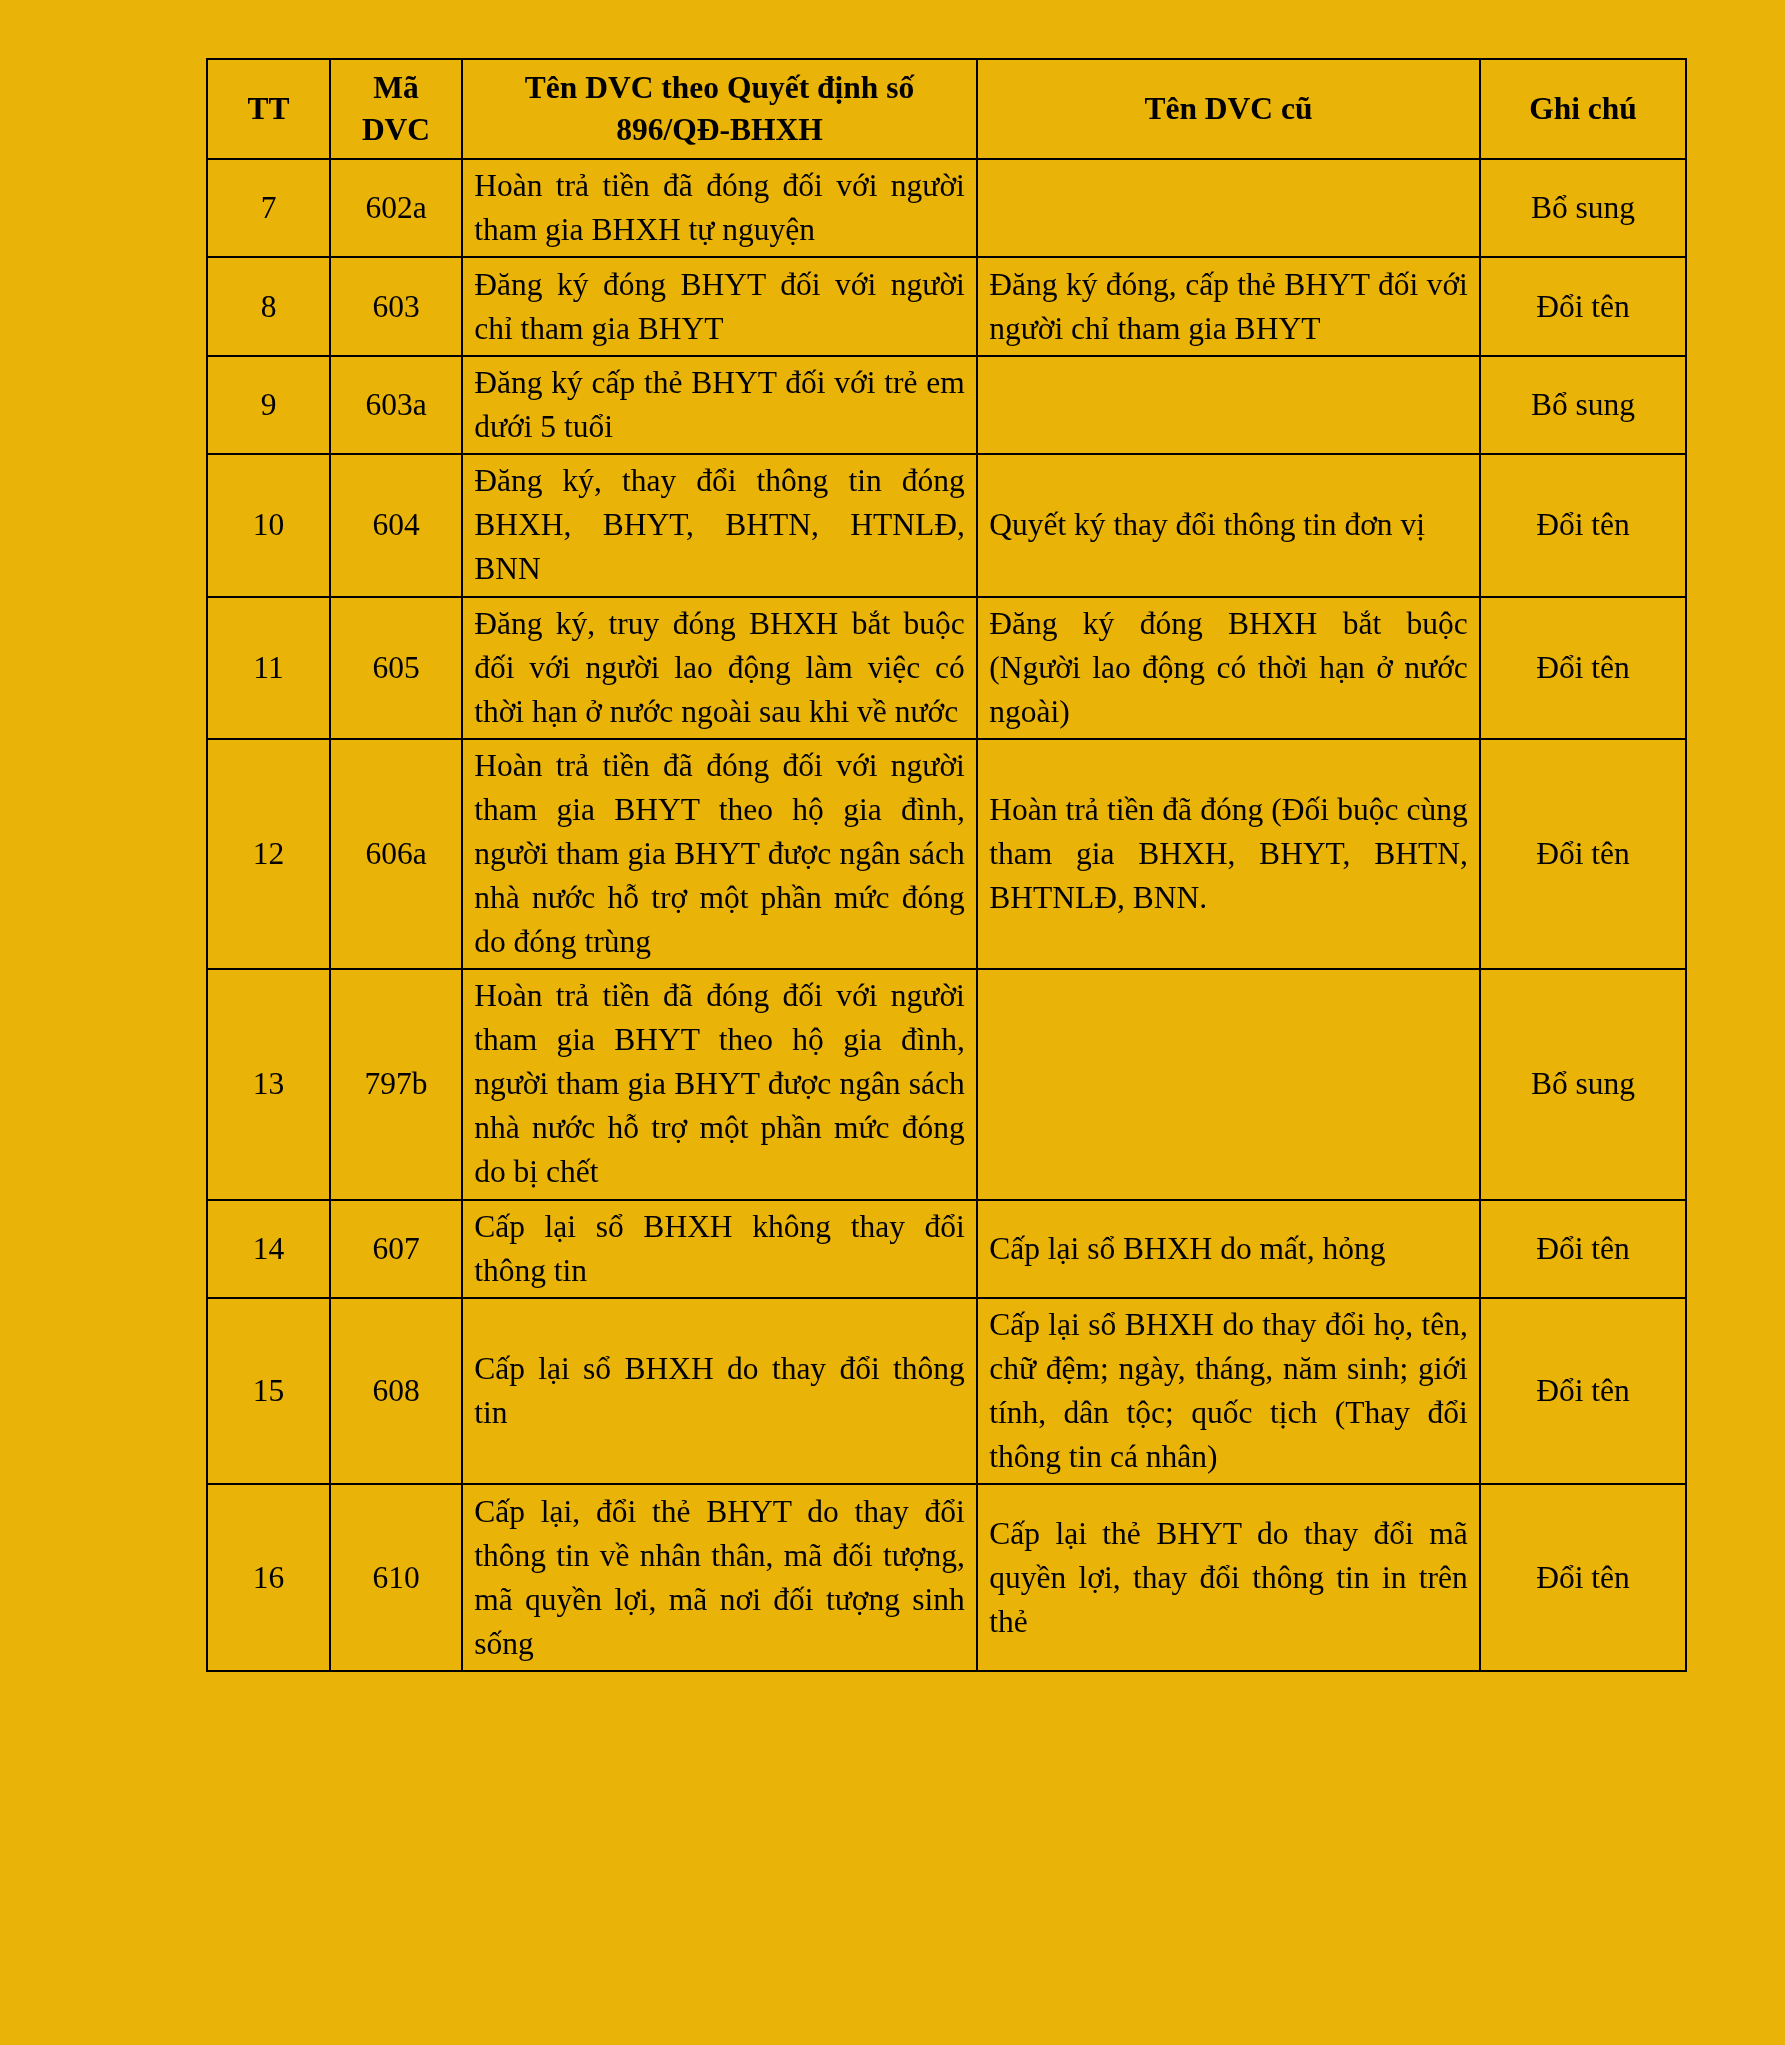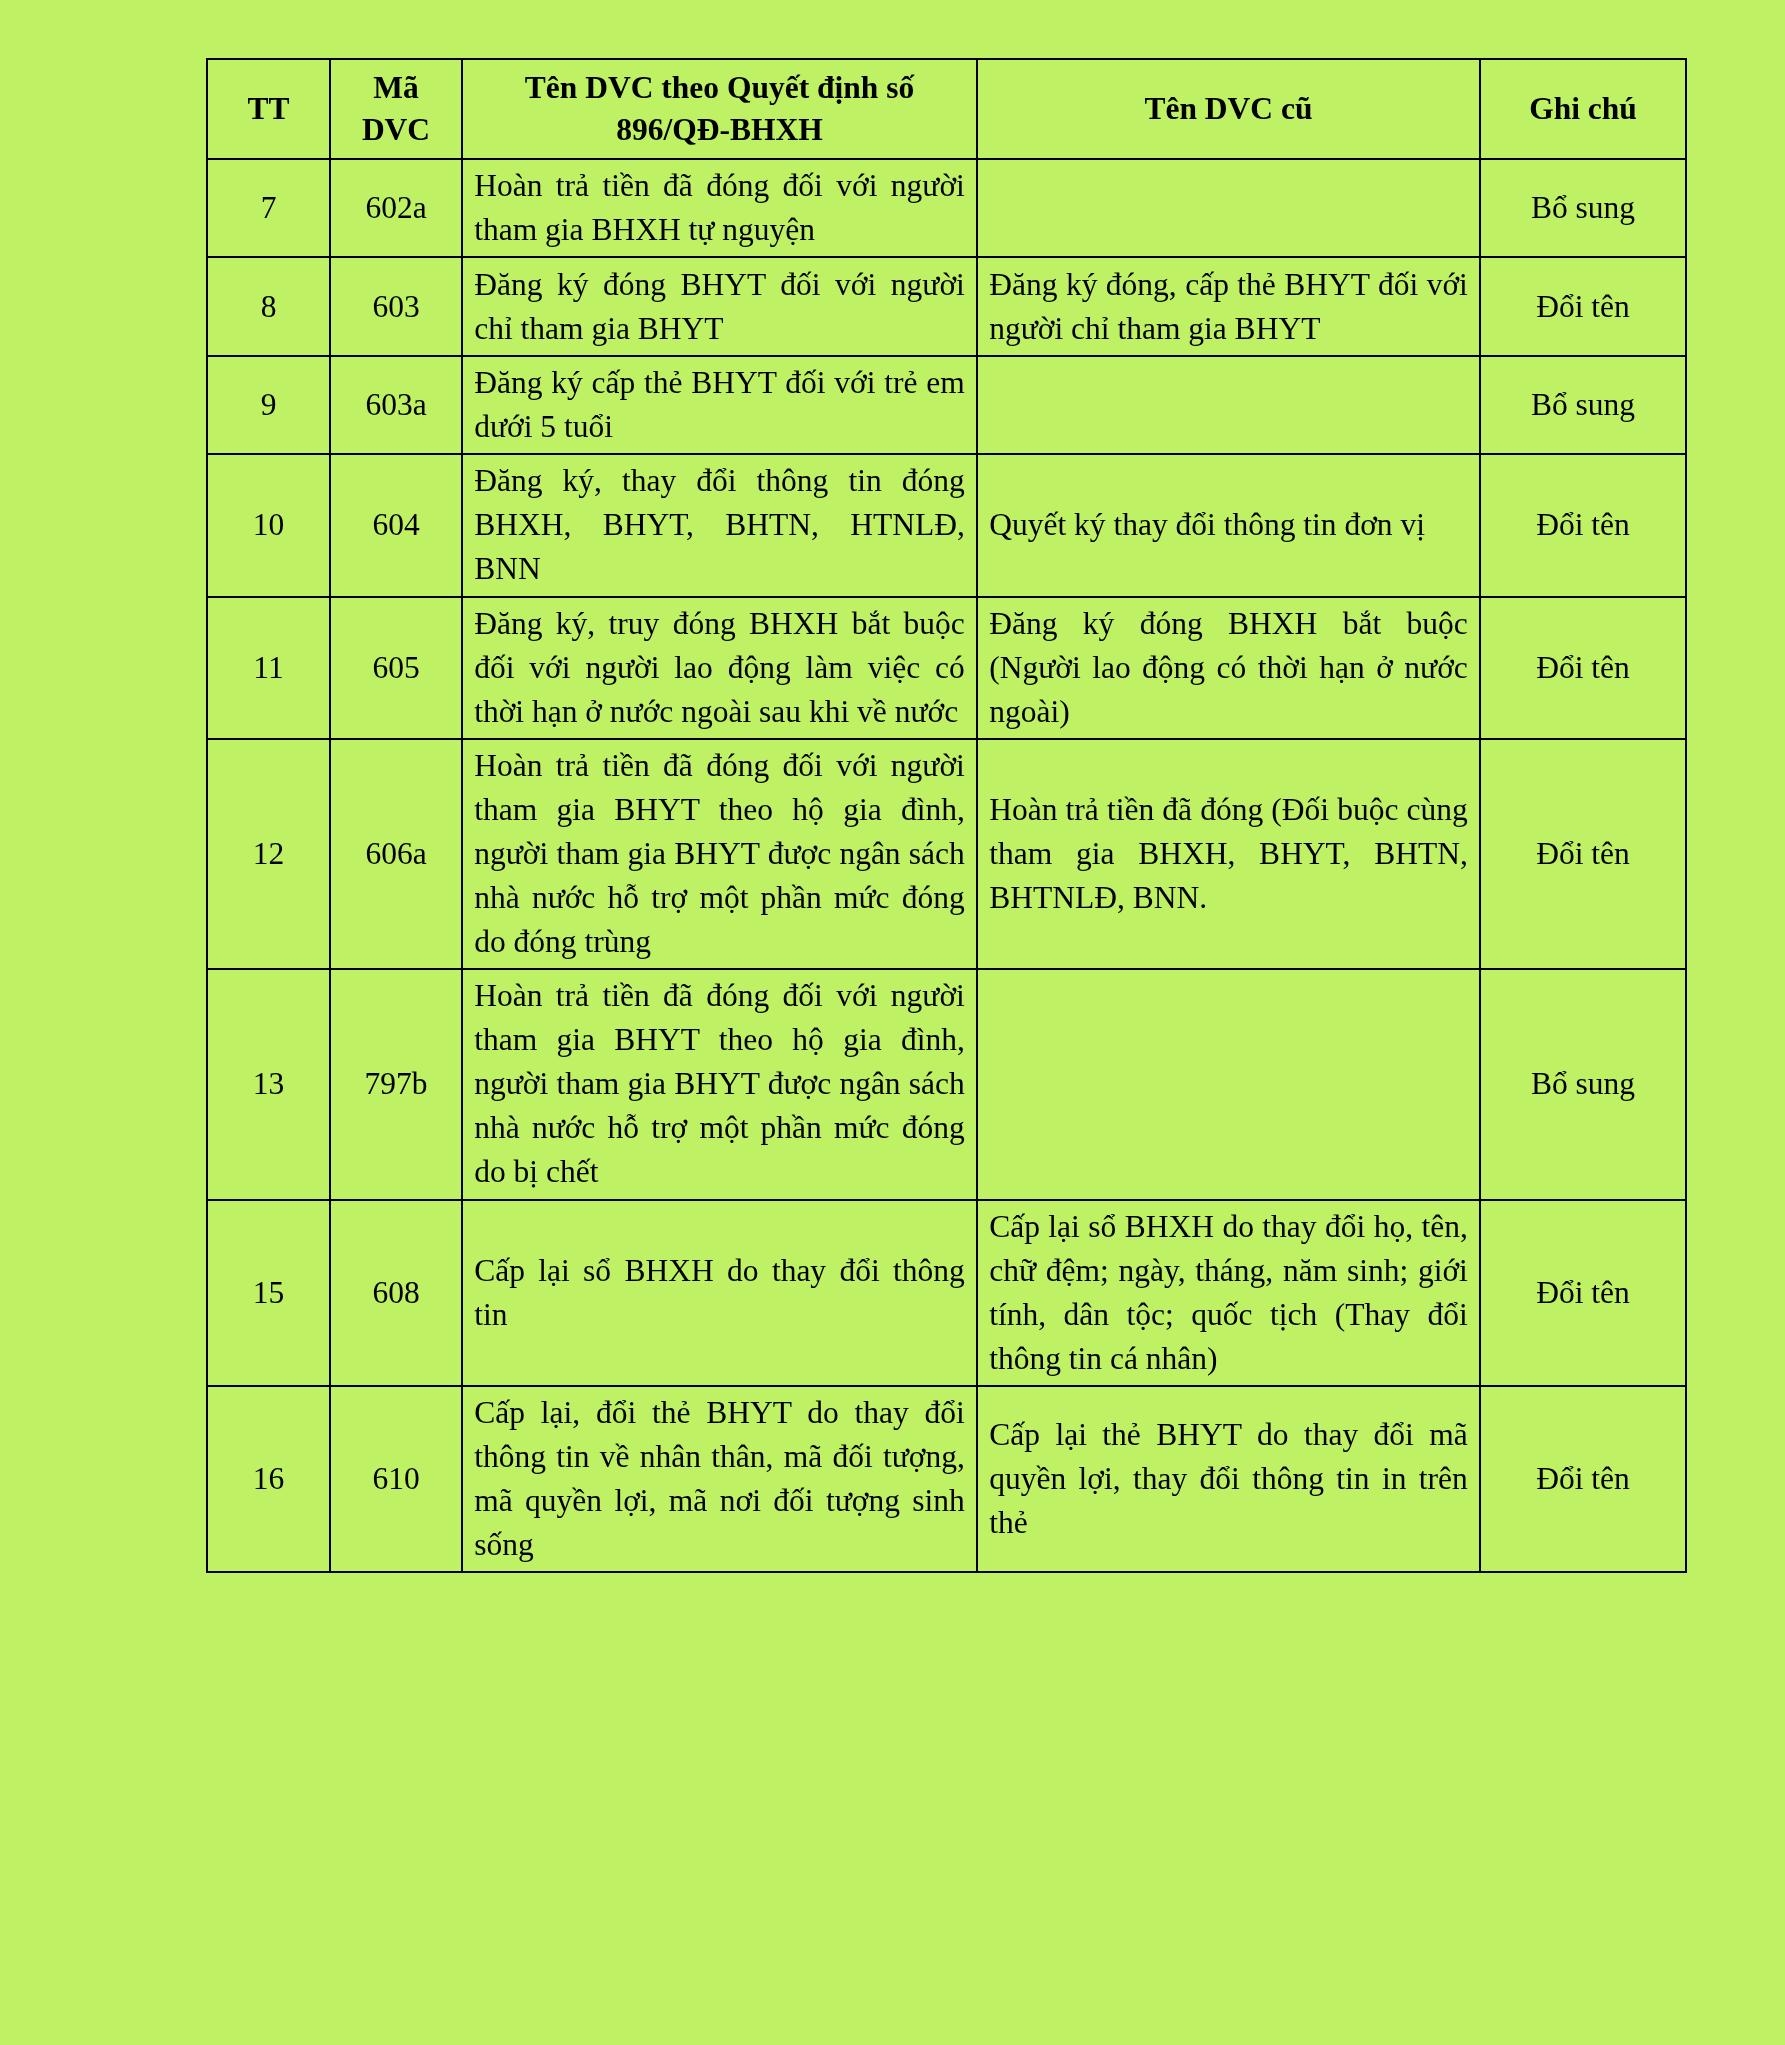--- a/index.html
+++ b/index.html
@@ -1,20 +1,20 @@
 <!DOCTYPE html>
 <html style="font-size:11.2px"><head>
 <meta charset="utf-8">
 <style>
   html,body{margin:0;padding:0;background:#ffffff;}
   .page{
     position:relative;
     width:1785px;
     height:2046px;
-    background:#bef264;
+    background:#eab308;
     font-family:"Liberation Serif", serif;
     color:#000;
   }
   table.dvc{
     position:absolute;
     left:206px;
     top:58px;
     width:1478px;
     border-collapse:collapse;
     table-layout:fixed;
@@ -110,20 +110,27 @@
           <td class="center">Đổi tên</td>
         </tr>
         <tr>
           <td class="center">13</td>
           <td class="center">797b</td>
           <td class="justify">Hoàn trả tiền đã đóng đối với người tham gia BHYT theo hộ gia đình, người tham gia BHYT được ngân sách nhà nước hỗ trợ một phần mức đóng do bị chết</td>
           <td class="justify"></td>
           <td class="center">Bổ sung</td>
         </tr>
         <tr>
+          <td class="center">14</td>
+          <td class="center">607</td>
+          <td class="justify">Cấp lại sổ BHXH không thay đổi thông tin</td>
+          <td class="justify">Cấp lại sổ BHXH do mất, hỏng</td>
+          <td class="center">Đổi tên</td>
+        </tr>
+        <tr>
           <td class="center">15</td>
           <td class="center">608</td>
           <td class="justify">Cấp lại sổ BHXH do thay đổi thông tin</td>
           <td class="justify">Cấp lại sổ BHXH do thay đổi họ, tên, chữ đệm; ngày, tháng, năm sinh; giới tính, dân tộc; quốc tịch (Thay đổi thông tin cá nhân)</td>
           <td class="center">Đổi tên</td>
         </tr>
         <tr>
           <td class="center">16</td>
           <td class="center">610</td>
           <td class="justify">Cấp lại, đổi thẻ BHYT do thay đổi thông tin về nhân thân, mã đối tượng, mã quyền lợi, mã nơi đối tượng sinh sống</td>

